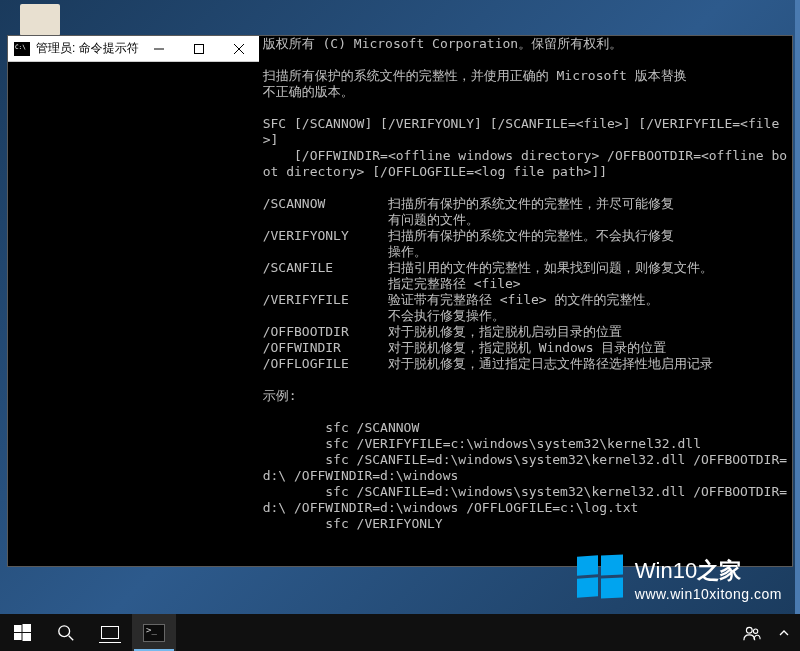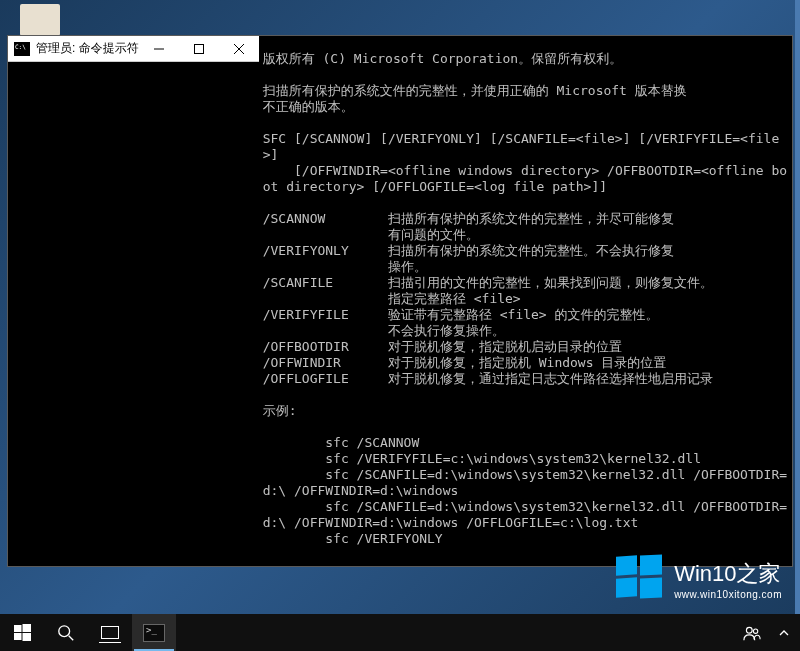--- a/index.html
+++ b/index.html
@@ -76,21 +76,21 @@
     }
     .win-btn svg { width: 10px; height: 10px; }
     .win-btn.close svg { width: 12px; height: 12px; }
     .cmd-body {
       flex: 1;
       background: #000;
       color: #c0c0c0;
       font-family: "NSimSun", "SimSun", "MS Gothic", Consolas, monospace;
       font-size: 13px;
       line-height: 16px;
-      padding: 15px 4px;
+      padding: 0 4px;
       white-space: pre-wrap;
       word-break: break-all;
       overflow: hidden;
     }
     
     .peek-strip {
       position: absolute;
       right: 0;
       top: 0;
       width: 5px;
@@ -114,22 +114,22 @@
     .wm-logo .sq {
       position: absolute;
       background: #00a4ef;
     }
     .wm-logo .sq1 { top: 1px; left: 2px; width: 21px; height: 19px; transform: skewY(-4deg);}
     .wm-logo .sq2 { top: 0px; left: 26px; width: 22px; height: 20px; transform: skewY(-3deg);}
     .wm-logo .sq3 { top: 23px; left: 2px; width: 21px; height: 19px; transform: skewY(-4deg);}
     .wm-logo .sq4 { top: 23px; left: 26px; width: 22px; height: 20px; transform: skewY(-3deg);}
     .wm-text { color: #fff; }
     .wm-brand { font-size: 22px; font-weight: 400; }
-    .wm-brand b { font-weight: 400; }
-    .wm-url { font-size: 10px; letter-spacing: 0.5px; }
+    .wm-brand b { font-weight: 700; }
+    .wm-url { font-size: 14px; letter-spacing: 0.5px; }
     
     .taskbar {
       position: absolute;
       bottom: 0;
       left: 0;
       right: 0;
       height: 37px;
       background: #101010;
       display: flex;
       align-items: stretch;

